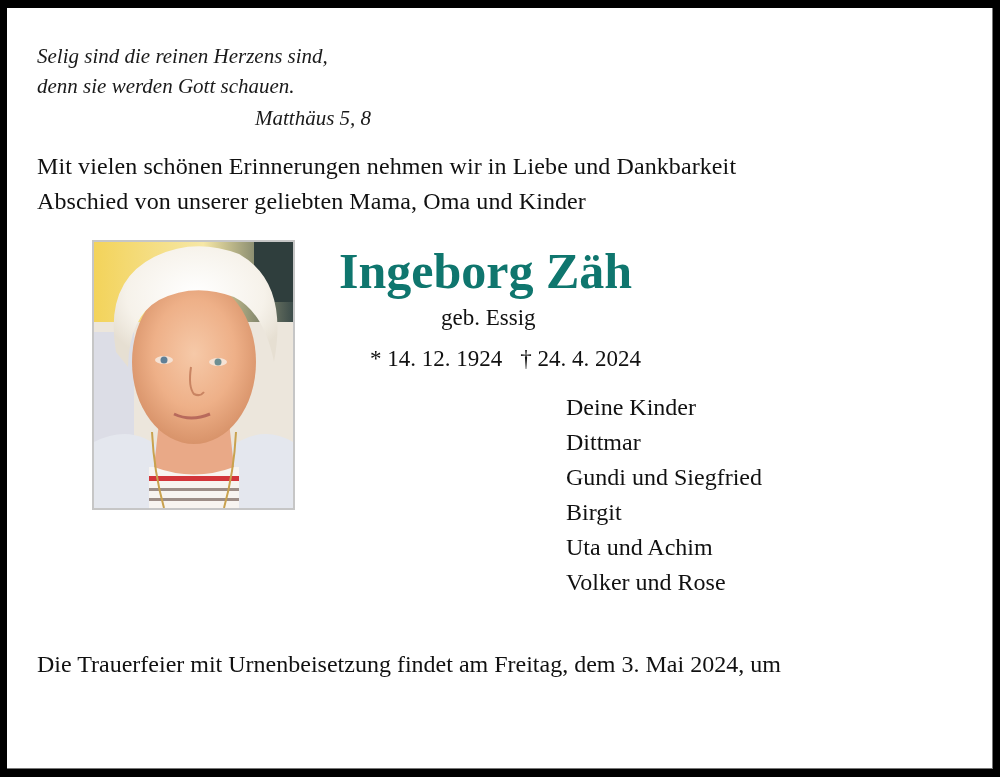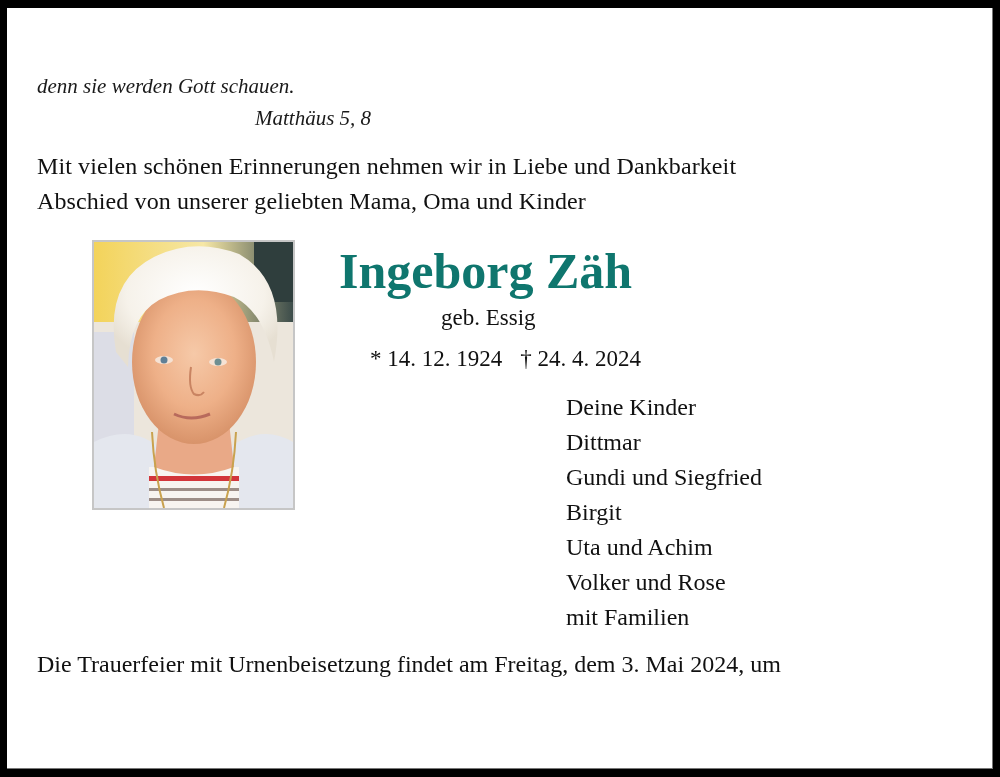--- a/index.html
+++ b/index.html
@@ -91,20 +91,21 @@
       font-size: 24px; line-height: 30px;
     }
     .service-1 { top: 641px; }
     .service-2 { top: 676px; }
   </style>
 </head>
 <body>
 
 <div class="sheet">
 
+  <div class="abs verse verse-line1">Selig sind die reinen Herzens sind,</div>
   <div class="abs verse verse-line2">denn sie werden Gott schauen.</div>
   <div class="abs verse verse-ref">Matthäus 5, 8</div>
 
 
   <div class="abs intro intro-1">Mit vielen schönen Erinnerungen nehmen wir in Liebe und Dankbarkeit</div>
   <div class="abs intro intro-2">Abschied von unserer geliebten Mama, Oma und Kinder</div>
 
   <div class="photo-frame">
     <svg width="199" height="266" viewBox="0 0 199 266" xmlns="http://www.w3.org/2000/svg">
       <defs>
@@ -161,18 +162,17 @@
     <span>* 14. 12. 1924</span><span class="gap"></span><span>† 24. 4. 2024</span>
   </div>
 
   <div class="mourners">
     <div>Deine Kinder</div>
     <div>Dittmar</div>
     <div>Gundi und Siegfried</div>
     <div>Birgit</div>
     <div>Uta und Achim</div>
     <div>Volker und Rose</div>
-    <div>mit Familien</div>
   </div>
 
   <div class="abs service service-1">Die Trauerfeier mit Urnenbeisetzung findet am Freitag, dem 3. Mai 2024, um</div>
 
 </div>
 
 </body></html>

